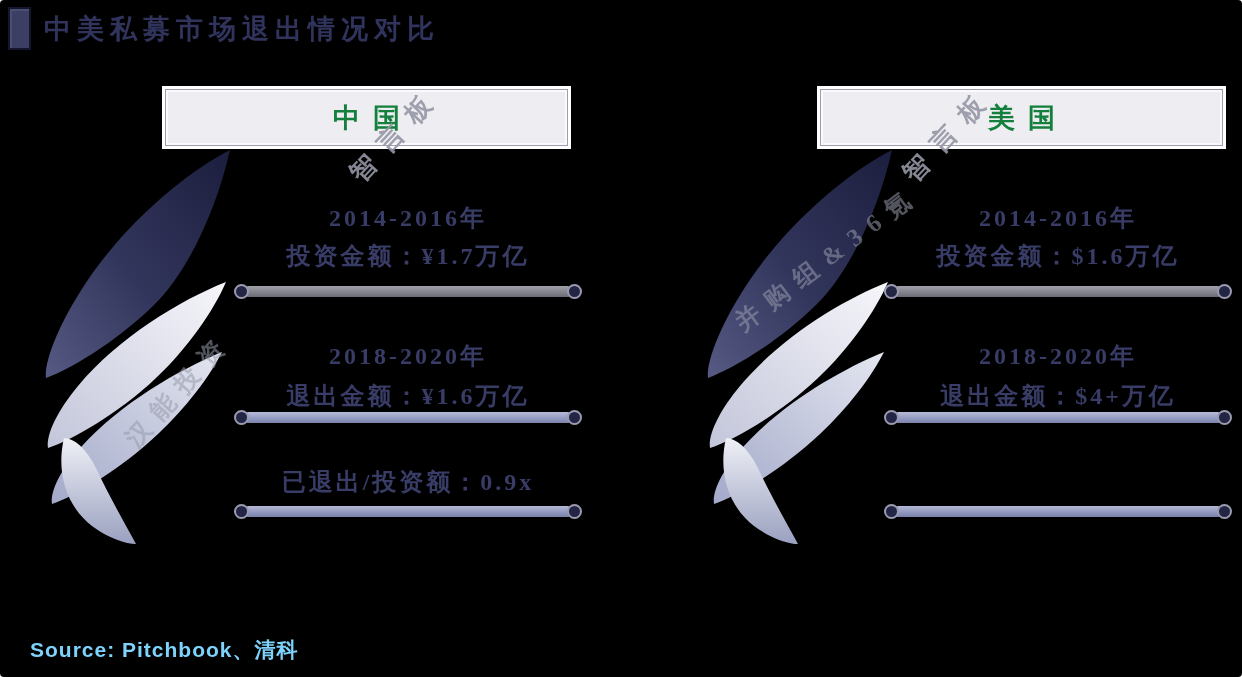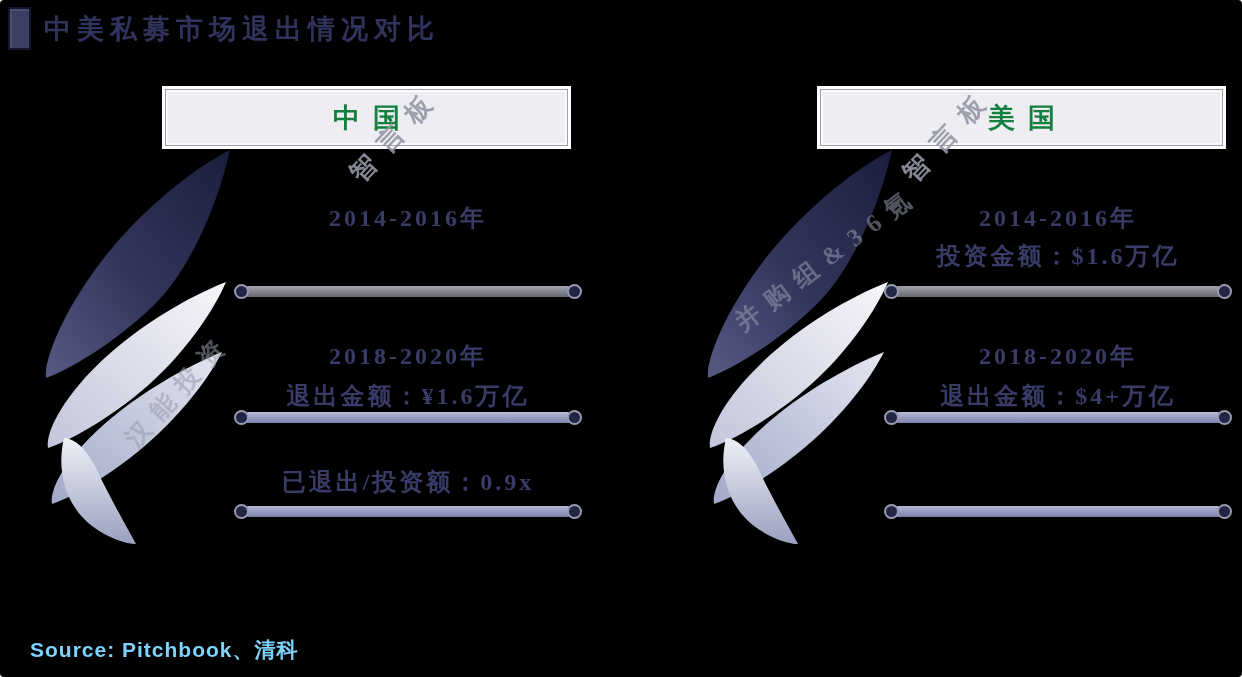--- a/index.html
+++ b/index.html
@@ -114,20 +114,21 @@
       <svg viewBox="0 0 210 410" width="210" height="414">
         <path fill="url(#gDark)" d="M200,8 C160,28 92,82 50,150 C28,185 14,220 16,236 C38,228 84,202 124,163 C160,128 188,62 200,8 Z"></path>
         <path fill="url(#gWhite)" d="M196,140 C150,158 88,196 48,244 C28,268 16,292 18,306 C42,298 88,272 126,236 C158,206 184,168 196,140 Z"></path>
         <path fill="url(#gLav)" d="M192,210 C148,228 90,262 52,304 C32,326 20,348 22,362 C46,354 92,326 128,292 C156,266 180,234 192,210 Z"></path>
         <path fill="url(#gTail)" d="M34,296 C26,330 36,364 62,384 C78,396 96,402 106,402 C94,380 78,352 66,326 C56,306 44,296 34,296 Z"></path>
       </svg>
     </div>
 
     <div class="stats cn">
       <div class="stat-line l1a">2014-2016年</div>
+      <div class="stat-line l1b">投资金额：¥1.7万亿</div>
       <div class="divider d1"></div>
 
       <div class="stat-line l2a">2018-2020年</div>
       <div class="stat-line l2b">退出金额：¥1.6万亿</div>
       <div class="divider d2"></div>
 
       <div class="stat-line l3">已退出/投资额：0.9x</div>
       <div class="divider d3"></div>
     </div>
   </section>

